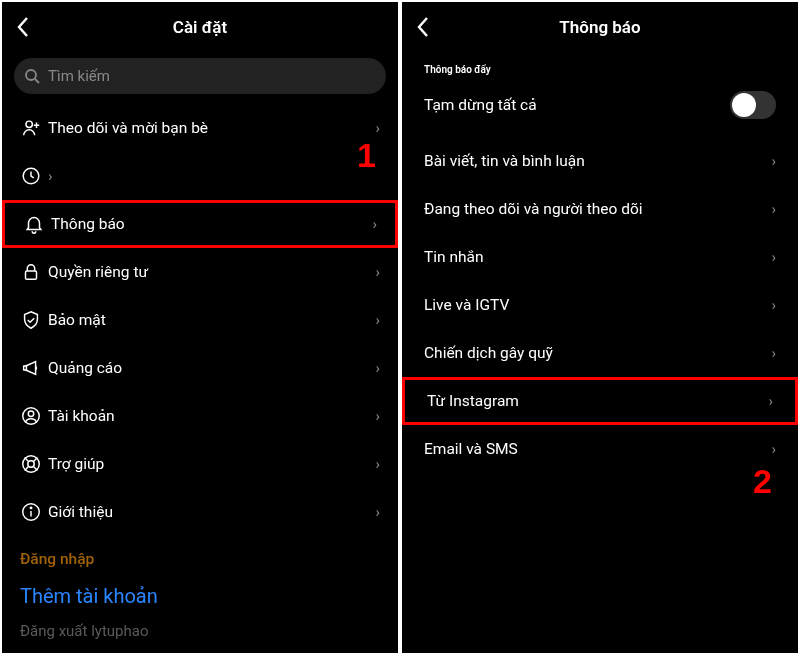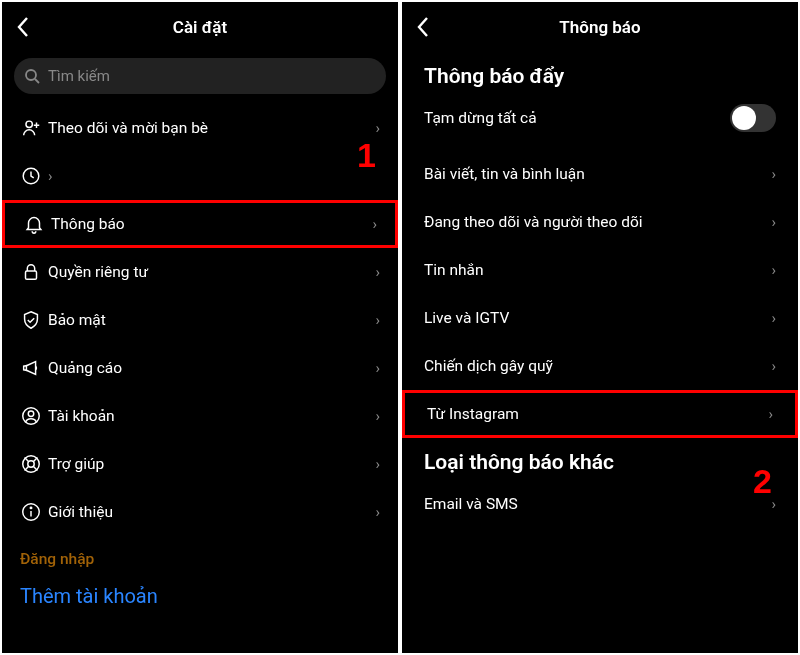--- a/index.html
+++ b/index.html
@@ -53,21 +53,21 @@
     height: 36px;
     display: flex;
     align-items: center;
     padding: 0 10px;
     color: #888;
     font-size: 15px;
   }
   .search .icon { margin-right: 8px; display:flex; align-items:center;}
   .section-h {
     padding: 12px 18px 6px 18px;
-    font-size: 21px;
+    font-size: 10px;
     font-weight: 600;
   }
   .row {
     display: flex;
     align-items: center;
     height: 48px;
     padding: 0 18px;
     position: relative;
   }
   .row-icon {
@@ -256,20 +256,21 @@
             <line x1="12" y1="11" x2="12" y2="17"></line>
             <circle cx="12" cy="7.5" r="0.8" fill="#fff"></circle>
           </svg>
       </span>
       <span class="row-label">Giới thiệu</span>
       <span class="chevron">›</span>
     </div>
 
     <div class="login-h">Đăng nhập</div>
     <div class="link-row link-blue">Thêm tài khoản</div>
+    <div class="faded-bottom">Đăng xuất lytuphao</div>
 
     <div class="annot" style="top:134px; right:22px;">1</div>
   </div>
 
   <div class="phone phone-right">
     <div class="header">
       <span class="back">
         <svg width="14" height="22" viewBox="0 0 14 22" fill="none" stroke="#fff" stroke-width="2.4">
             <polyline points="11,2 3,11 11,20"></polyline>
           </svg>
@@ -311,21 +312,20 @@
     <div class="row">
       <span class="row-label">Chiến dịch gây quỹ</span>
       <span class="chevron">›</span>
     </div>
 
     <div class="row highlight">
       <span class="row-label">Từ Instagram</span>
       <span class="chevron">›</span>
     </div>
 
-    <div class="section-h">Loại thông báo khác</div>
 
     <div class="row">
       <span class="row-label">Email và SMS</span>
       <span class="chevron">›</span>
     </div>
 
     <div class="annot" style="top:460px; right:26px;">2</div>
   </div>
 
 </div>

